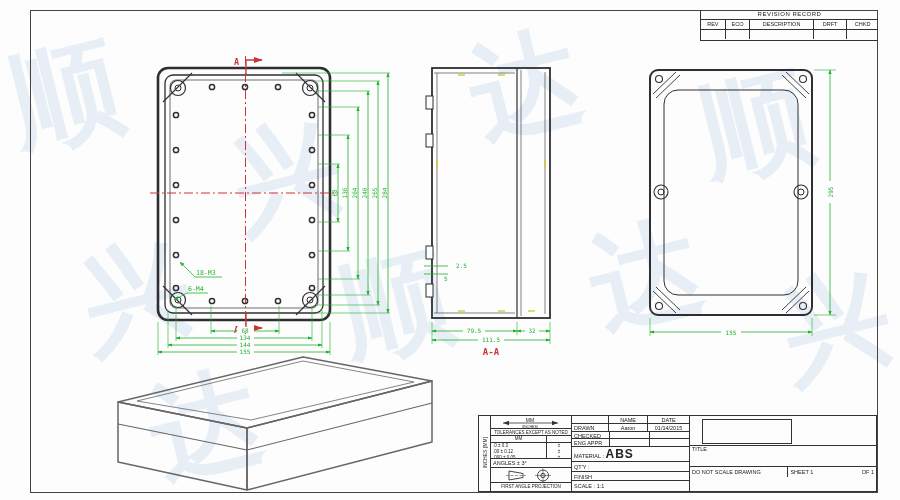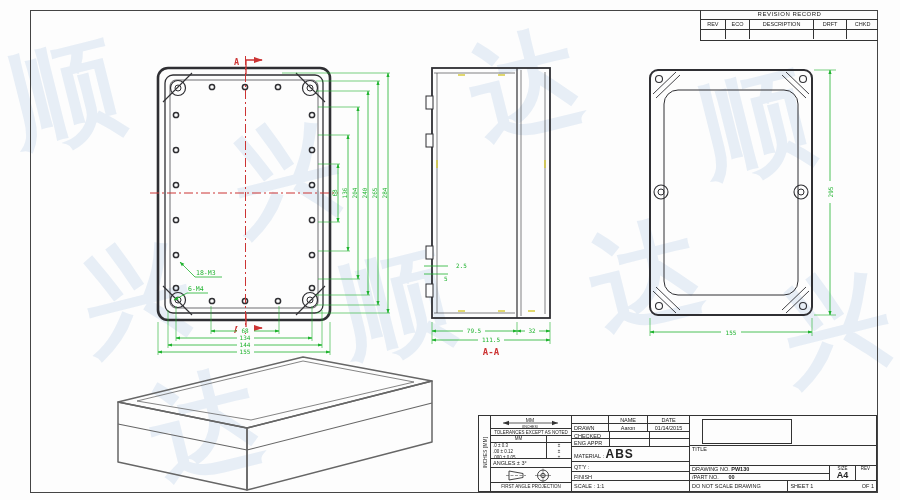--- a/index.html
+++ b/index.html
@@ -372,37 +372,20 @@
         <span>SCALE :</span>
         <span>1:1</span>
       </div>
     </div>
 
     <div class="col rcol">
       <div class="row" style="height:30px">
         <div style="position:absolute;left:12px;top:3px;width:88px;height:23px;border:1px solid #333"></div>
       </div>
       <div class="row cell" style="height:21px">TITLE</div>
-      <div class="row flex" style="height:15px">
-        <div class="bsep" style="width:140px">
-          <div class="cell" style="height:7px;line-height:7px;border-bottom:1px solid #333">
-            <span>DRAWING NO.</span>
-            <span style="font-weight:bold">PW130</span>
-          </div>
-          <div class="cell" style="height:7px;line-height:7px">
-            <span>/PART NO.</span>
-            <span style="font-weight:bold;margin-left:8px">00</span>
-          </div>
-        </div>
-        <div class="bsep ctr" style="width:26px">
-          <div class="mini" style="height:5px;line-height:5px">SIZE</div>
-          <div style="font-size:9px;font-weight:bold;line-height:9px">A4</div>
-        </div>
-        <div class="ctr mini" style="width:19px">REV</div>
-      </div>
       <div class="flex" style="height:10px;line-height:10px">
         <div class="bsep cell" style="width:100px">DO NOT SCALE DRAWING</div>
         <div class="cell" style="width:85px;display:flex;justify-content:space-between">
           <span>SHEET 1</span>
           <span>OF 1</span>
         </div>
       </div>
     </div>
   </div>
 

